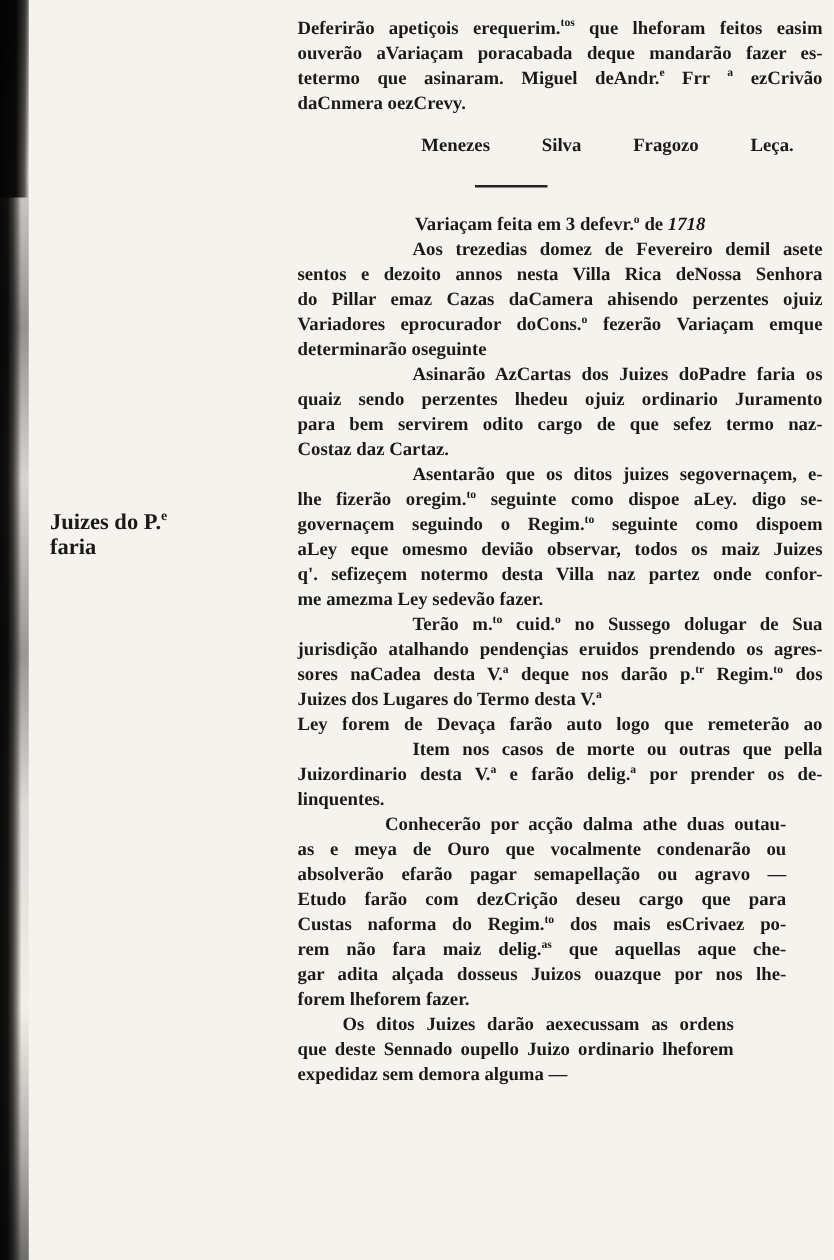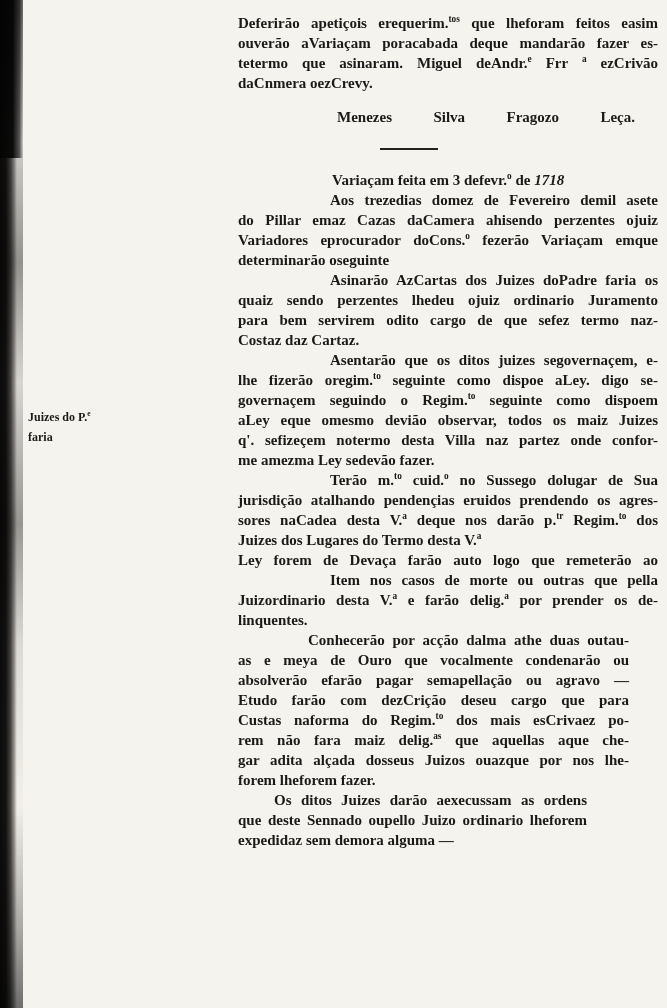--- a/index.html
+++ b/index.html
@@ -26,22 +26,22 @@
     content:"";position:absolute;left:0;top:0;width:23px;height:1008px;
     background:linear-gradient(180deg,
       rgba(0,0,0,.55) 0%,rgba(0,0,0,.15) 14%,rgba(0,0,0,.40) 26%,
       rgba(0,0,0,.12) 38%,rgba(0,0,0,.38) 52%,rgba(0,0,0,.10) 64%,
       rgba(245,243,238,.35) 80%,rgba(0,0,0,.30) 92%,rgba(0,0,0,.55) 100%);
     mix-blend-mode:multiply;
   }
 
   
   .margin-note{
-    position:absolute;left:28px;top:407px;width:130px;
-    font-size:12px;line-height:20px;
+    position:absolute;left:40px;top:407px;width:130px;
+    font-size:18px;line-height:20px;
   }
 
   
   .column{
     position:absolute;left:238px;top:13px;width:420px;
     font-size:15px;line-height:20px;
   }
   section.p{margin:0;}
   .line{text-align:justify;text-align-last:justify;}
   .line.last{text-align-last:left;}
@@ -94,20 +94,21 @@
       <span>Fragozo</span>
       <span>Leça.</span>
     </div>
 
     <hr class="divider">
 
     <h2 class="heading"><span>Variaçam feita em 3 defevr.<sup>o</sup> de </span><i>1718</i></h2>
 
     <section class="p p-main m-p2">
         <div class="line first">Aos trezedias domez de Fevereiro demil asete</div>
+        <div class="line">sentos e dezoito annos nesta Villa Rica deNossa Senhora</div>
         <div class="line">do Pillar emaz Cazas daCamera ahisendo perzentes ojuiz</div>
         <div class="line">Variadores eprocurador doCons.<sup>o</sup> fezerão Variaçam emque</div>
         <div class="line last">determinarão oseguinte</div>
       </section>
 
     <section class="p p-main m-p3">
         <div class="line first">Asinarão AzCartas dos Juizes doPadre faria os</div>
         <div class="line">quaiz sendo perzentes lhedeu ojuiz ordinario Juramento</div>
         <div class="line">para bem servirem odito cargo de que sefez termo naz-</div>
         <div class="line last">Costaz daz Cartaz.</div>

